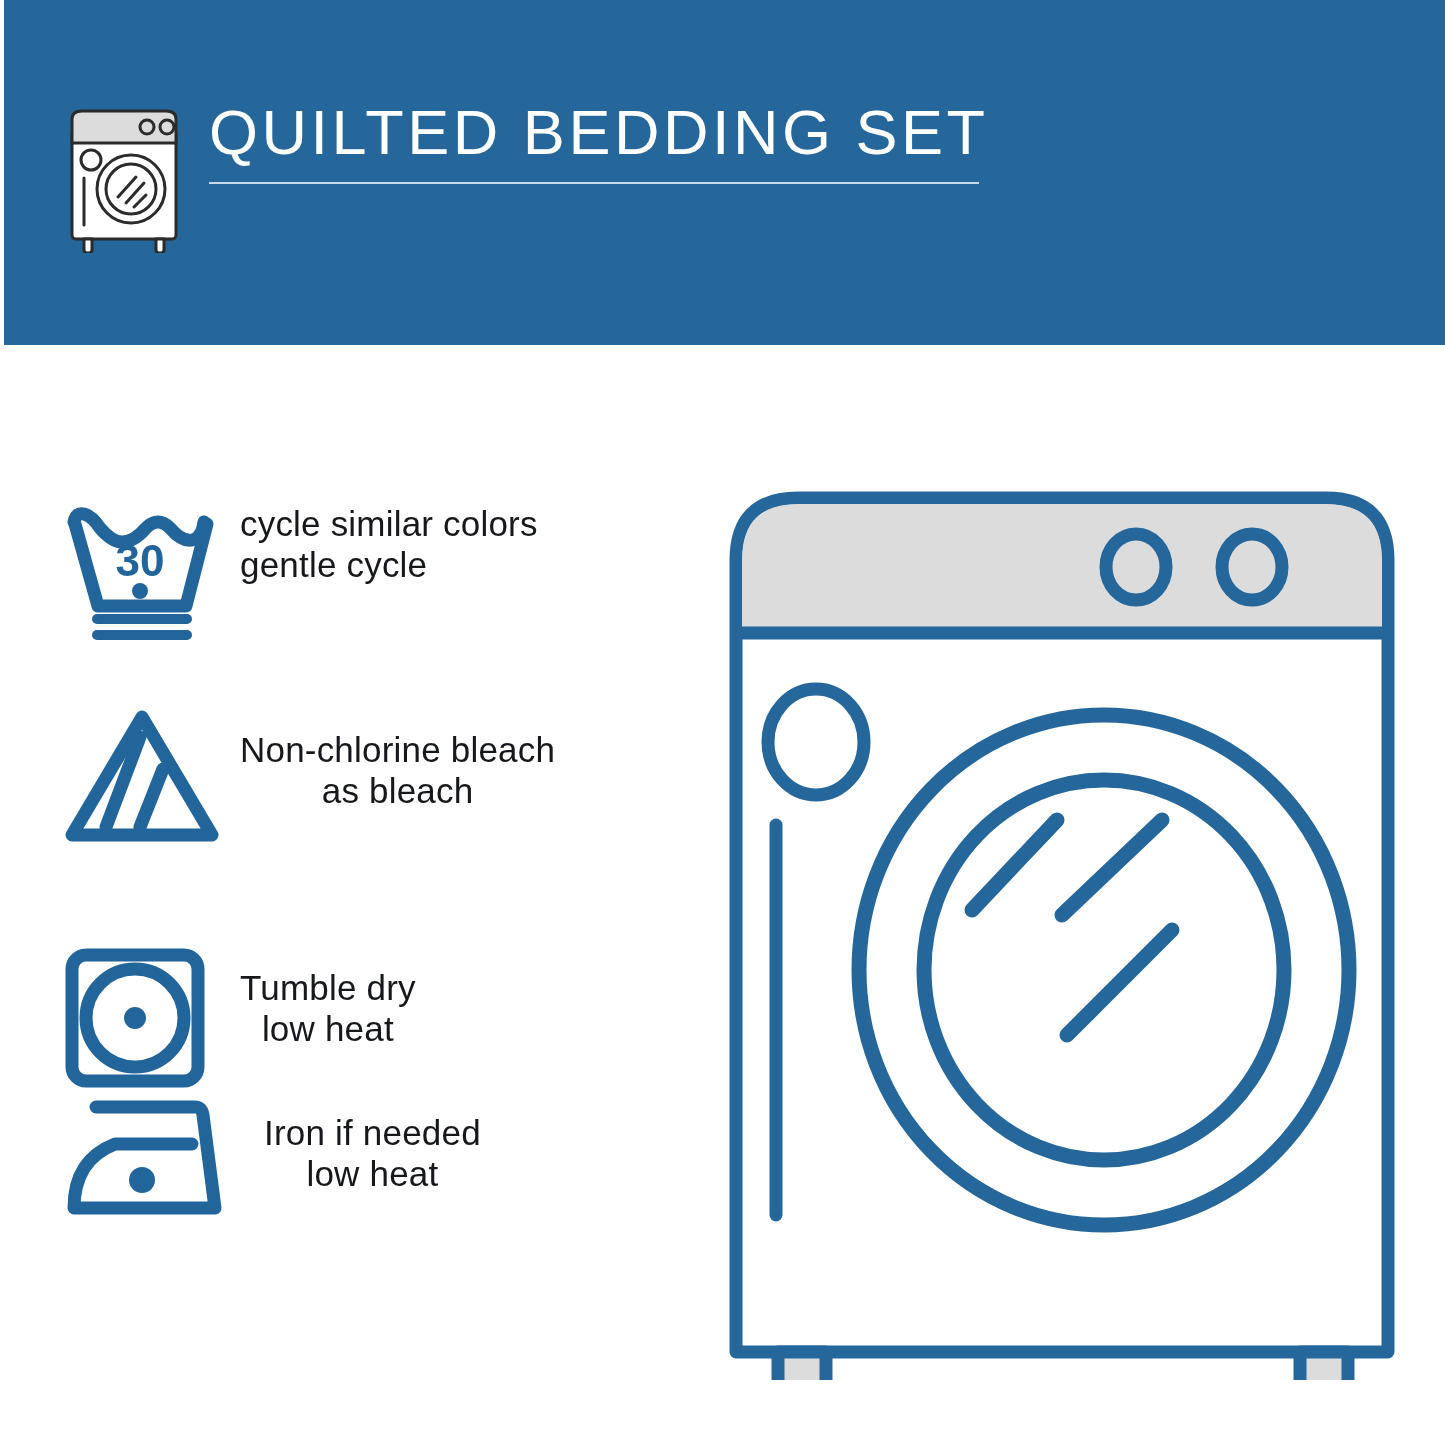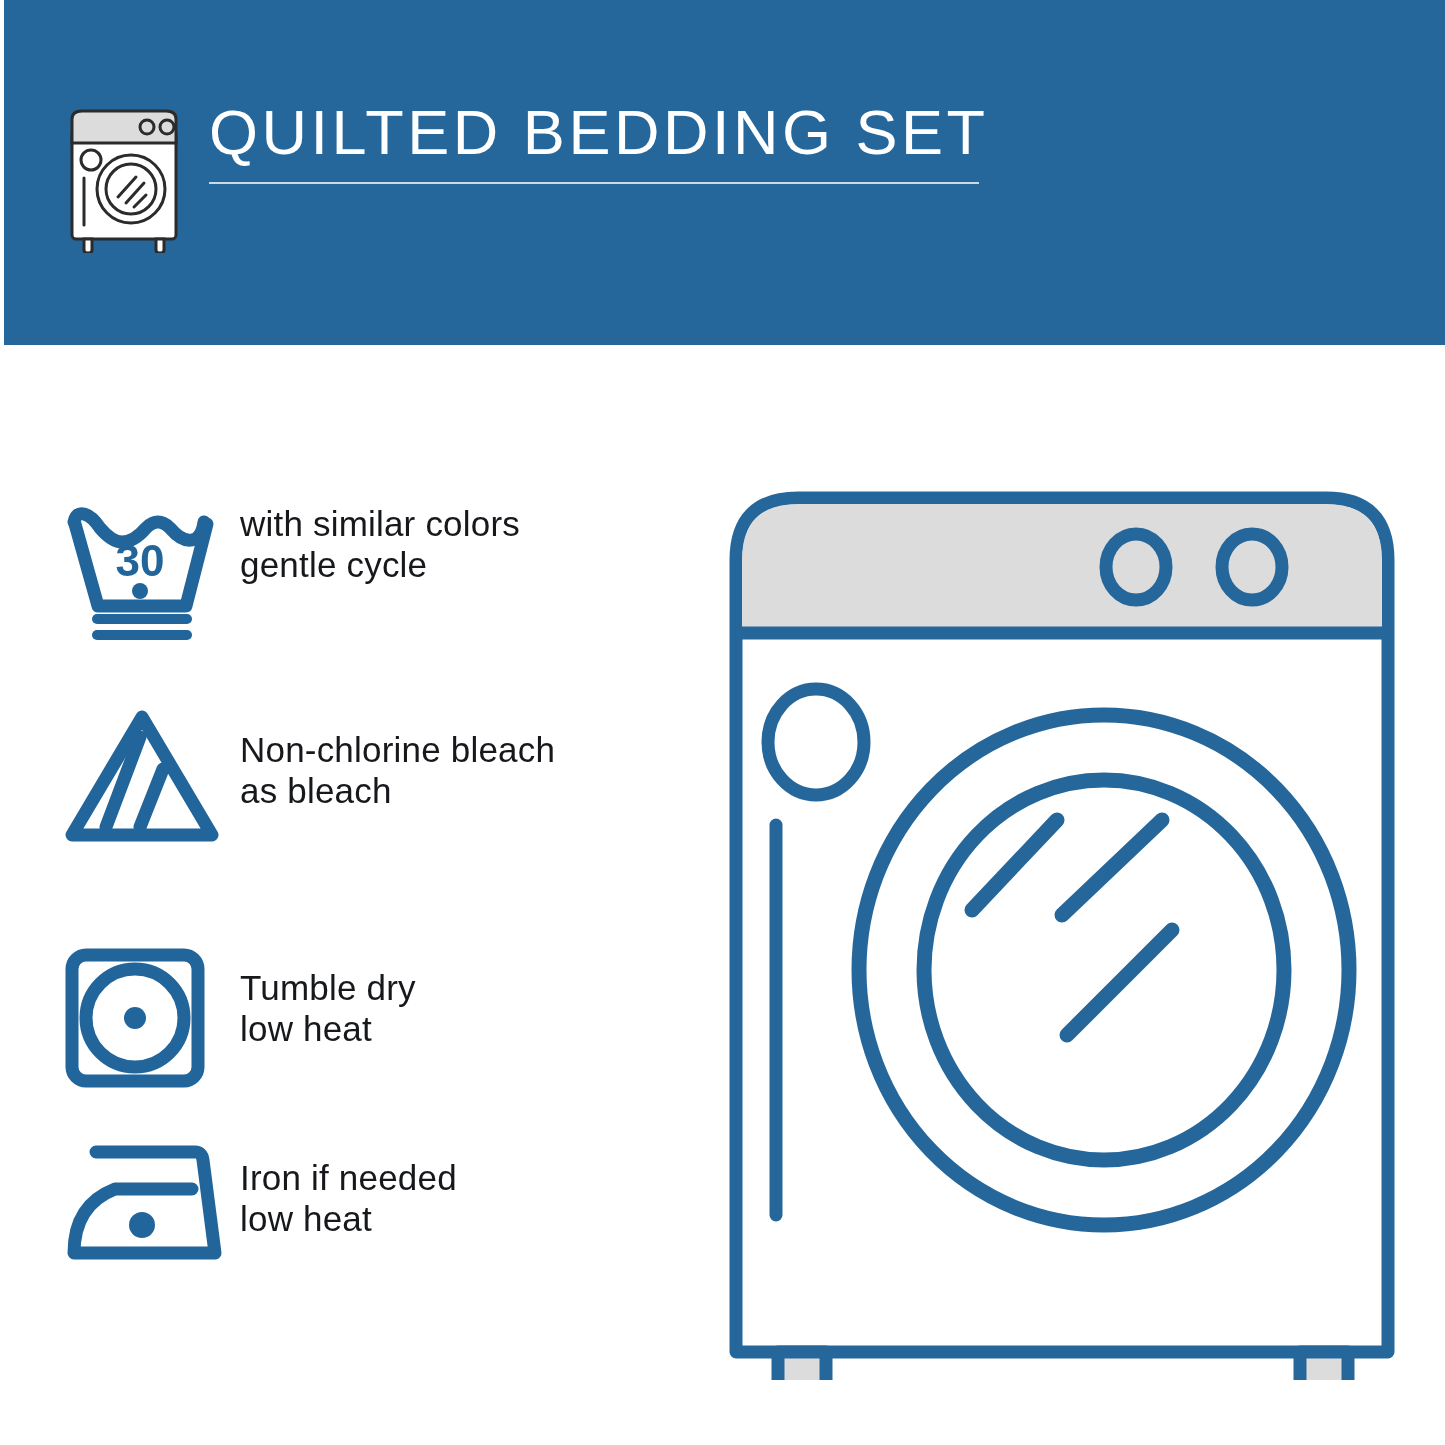--- a/index.html
+++ b/index.html
@@ -77,41 +77,41 @@
   .care-row {
     position: absolute;
     left: 60px;
     width: 620px;
     display: flex;
     align-items: flex-start;
   }
   .row-0 { top: 151px; }
   .row-1 { top: 362px; }
   .row-2 { top: 600px; }
-  .row-3 { top: 790px; }
+  .row-3 { top: 745px; gap: 24px; }
 
   .care-icon {
     width: 180px;
     flex: 0 0 180px;
     display: flex;
     align-items: center;
     justify-content: flex-start;
   }
   .care-label {
     font-size: 35px;
     line-height: 41px;
     color: #16181c;
     font-weight: 400;
     padding-top: 7px;
     letter-spacing: 0.2px;
     font-family: "Liberation Sans", sans-serif;
   }
   .row-1 .care-label,
   .row-2 .care-label,
-  .row-3 .care-label { padding-top: 22px; }
+  .row-3 .care-label { padding-top: 22px; text-align: center; }
 
   
   .machine {
     position: absolute;
     left: 712px;
     top: 470px;
     width: 700px;
     height: 910px;
   }
 </style>
@@ -164,21 +164,21 @@
 
           <text x="80" y="80" font-family="'Liberation Sans', sans-serif" font-size="44" font-weight="bold" fill="#22659B" text-anchor="middle">30</text>
 
           <circle cx="80" cy="95" r="8" fill="#22659B"></circle>
 
           <rect x="32" y="118" width="100" height="10" rx="5" fill="#22659B"></rect>
           <rect x="32" y="134" width="100" height="10" rx="5" fill="#22659B"></rect>
         </svg>
       </div>
       <div class="care-label">
-        <div>with similar colors</div>
+        <div>cycle similar colors</div>
         <div>gentle cycle</div>
       </div>
     </div>
 
     <div class="care-row row-1">
       <div class="care-icon">
         <svg viewBox="0 0 170 140" width="170" height="140">
           <path d="M82 10 L152 128 L12 128 Z" fill="none" stroke="#22659B" stroke-width="13" stroke-linejoin="round"></path>
           <line x1="80" y1="30" x2="46" y2="120" stroke="#22659B" stroke-width="13" stroke-linecap="round"></line>
           <line x1="103" y1="62" x2="80" y2="120" stroke="#22659B" stroke-width="13" stroke-linecap="round"></line>

